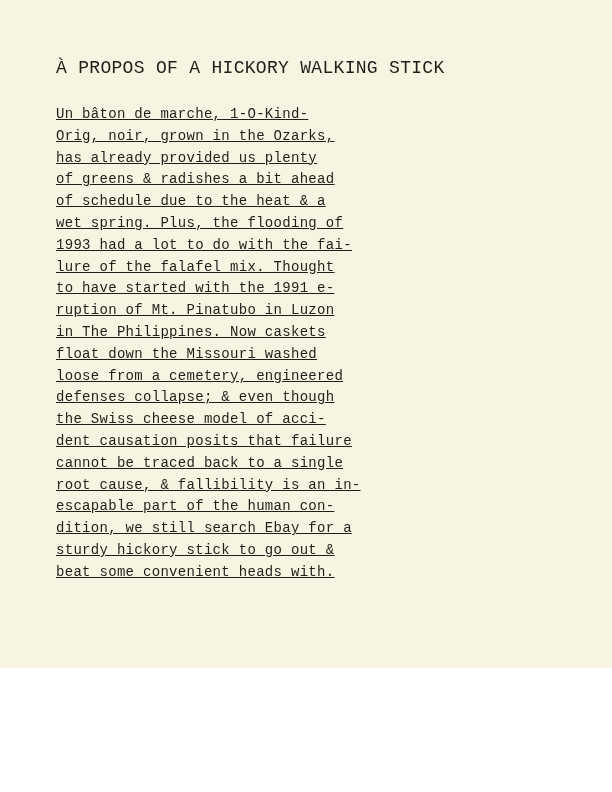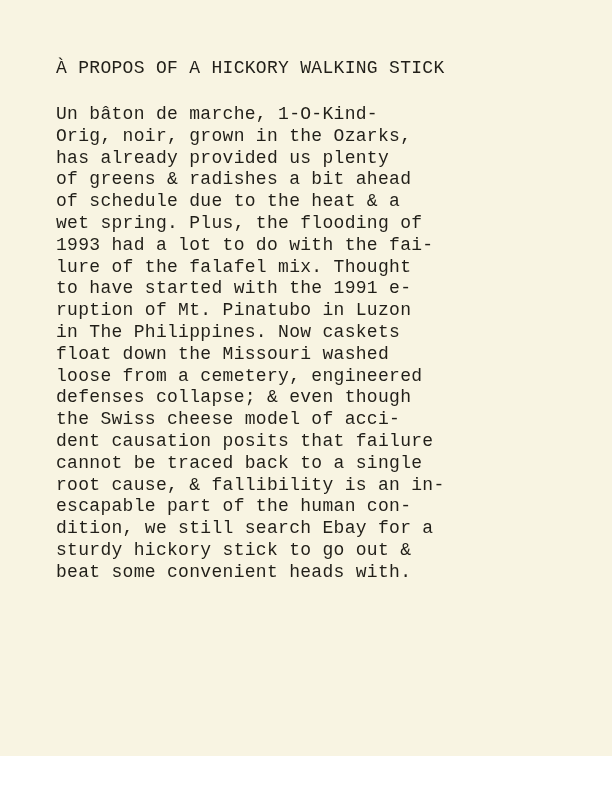--- a/index.html
+++ b/index.html
@@ -2,21 +2,21 @@
 <html><head>
 <meta charset="utf-8">
 <style>
   html, body {
     margin: 0;
     padding: 0;
   }
   .page {
     position: relative;
     width: 612px;
-    height: 756px;
+    height: 668px;
     overflow: hidden;
     background: #f8f4e2;
     color: #211f19;
     font-family: "Liberation Mono", "DejaVu Sans Mono", monospace;
     font-weight: 500;
   }
   .poem-title {
     position: absolute;
     top: 58px;
     left: 56px;
@@ -24,24 +24,25 @@
     line-height: 21.8px;
     letter-spacing: 0.3px;
     white-space: pre;
     margin: 0;
     font-weight: 500;
   }
   .poem-body {
     position: absolute;
     top: 104px;
     left: 56px;
-    font-size: 18px;
+    font-size: 14px;
     line-height: 21.8px;
     letter-spacing: 0.3px;
     white-space: pre;
+    text-decoration: underline;
   }
   .poem-line {
     height: 21.8px;
   }
 </style>
 </head>
 <body>
 
 <div class="page">
   <h1 class="poem-title">À PROPOS OF A HICKORY WALKING STICK</h1>

